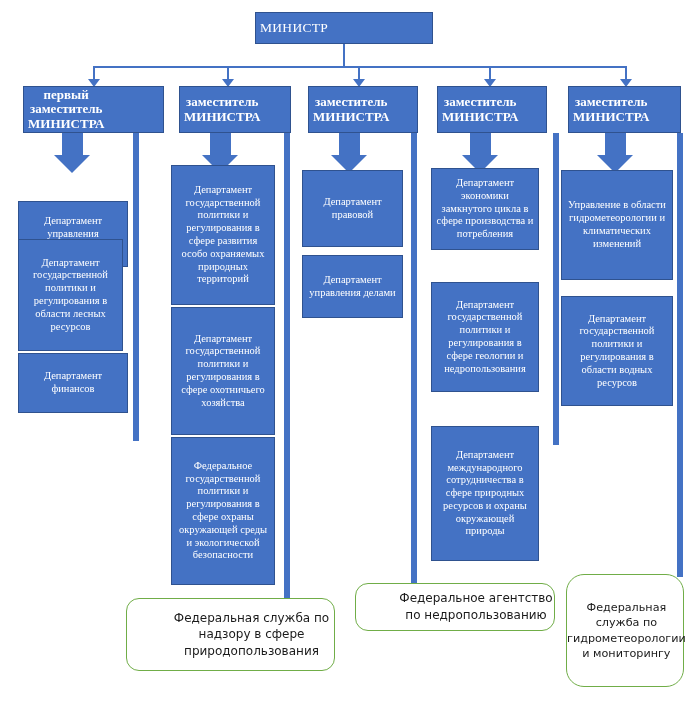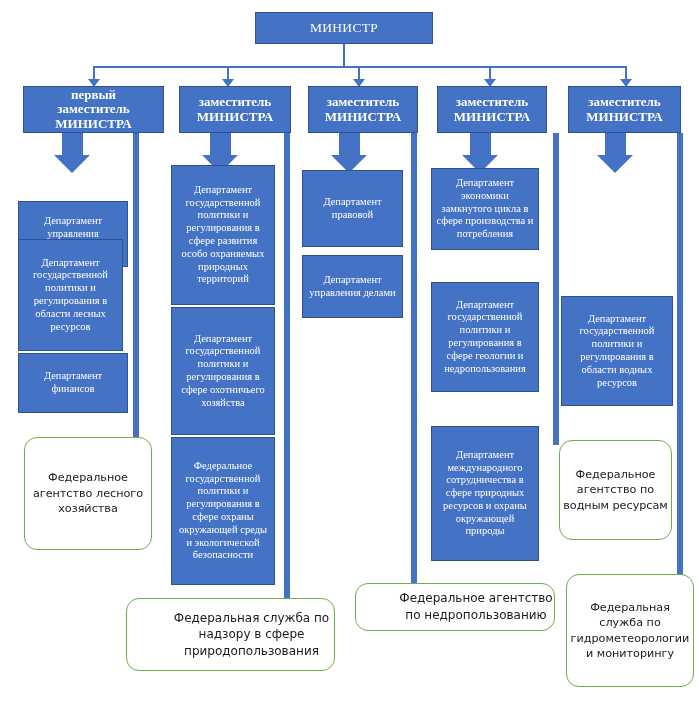--- a/index.html
+++ b/index.html
@@ -18,21 +18,20 @@
     position: absolute;
     left: 0; top: 0;
     width: 699px;
     height: 703px;
   }
   .node {
     position: absolute;
     box-sizing: border-box;
     display: flex;
     align-items: center;
-    justify-content: center;
     text-align: center;
   }
   
   .blue {
     background: #4472C4;
     border: 1px solid #2F528F;
     color: #ffffff;
     font-family: "Liberation Serif", "DejaVu Serif", serif;
     line-height: 1.12;
   }
@@ -209,37 +208,34 @@
   <div class="node blue dept" style="left:431px; top:168px; width:108px; height:82px;">
     <span class="txt">Департамент экономики замкнутого цикла в сфере производства и потребления</span>
   </div>
   <div class="node blue dept" style="left:431px; top:282px; width:108px; height:110px;">
     <span class="txt">Департамент государственной политики и регулирования в сфере геологии и недропользования</span>
   </div>
   <div class="node blue dept" style="left:431px; top:426px; width:108px; height:135px;">
     <span class="txt">Департамент международного сотрудничества в сфере природных ресурсов и охраны окружающей природы</span>
   </div>
 
+  <div class="node blue dept" style="left:561px; top:170px; width:112px; height:110px;">
+    <span class="txt">Управление в области гидрометеорологии и климатических изменений</span>
+  </div>
   <div class="node blue dept" style="left:561px; top:296px; width:112px; height:110px;">
     <span class="txt">Департамент государственной политики и регулирования в области водных ресурсов</span>
   </div>
 
-  <div class="node green" style="left:24px; top:437px; width:128px; height:113px;">
-    <span class="txt">Федеральное агентство лесного хозяйства</span>
-  </div>
 
   <div class="node green wide" style="left:126px; top:598px; width:209px; height:73px;">
     <span class="txt">Федеральная служба по надзору в сфере природопользования</span>
   </div>
 
   <div class="node green wide" style="left:355px; top:583px; width:200px; height:48px;">
     <span class="txt">Федеральное агентство по недропользованию</span>
   </div>
 
-  <div class="node green" style="left:559px; top:440px; width:113px; height:100px;">
-    <span class="txt">Федеральное агентство по водным ресурсам</span>
-  </div>
-
-  <div class="node green" style="left:566px; top:574px; width:128px; height:113px;">
+
+  <div class="node green" style="left:566px; top:574px; width:118px; height:113px;border-radius:18px;">
     <span class="txt">Федеральная служба по гидрометеорологии и мониторингу</span>
   </div>
 
 </div>
 
 </body></html>

